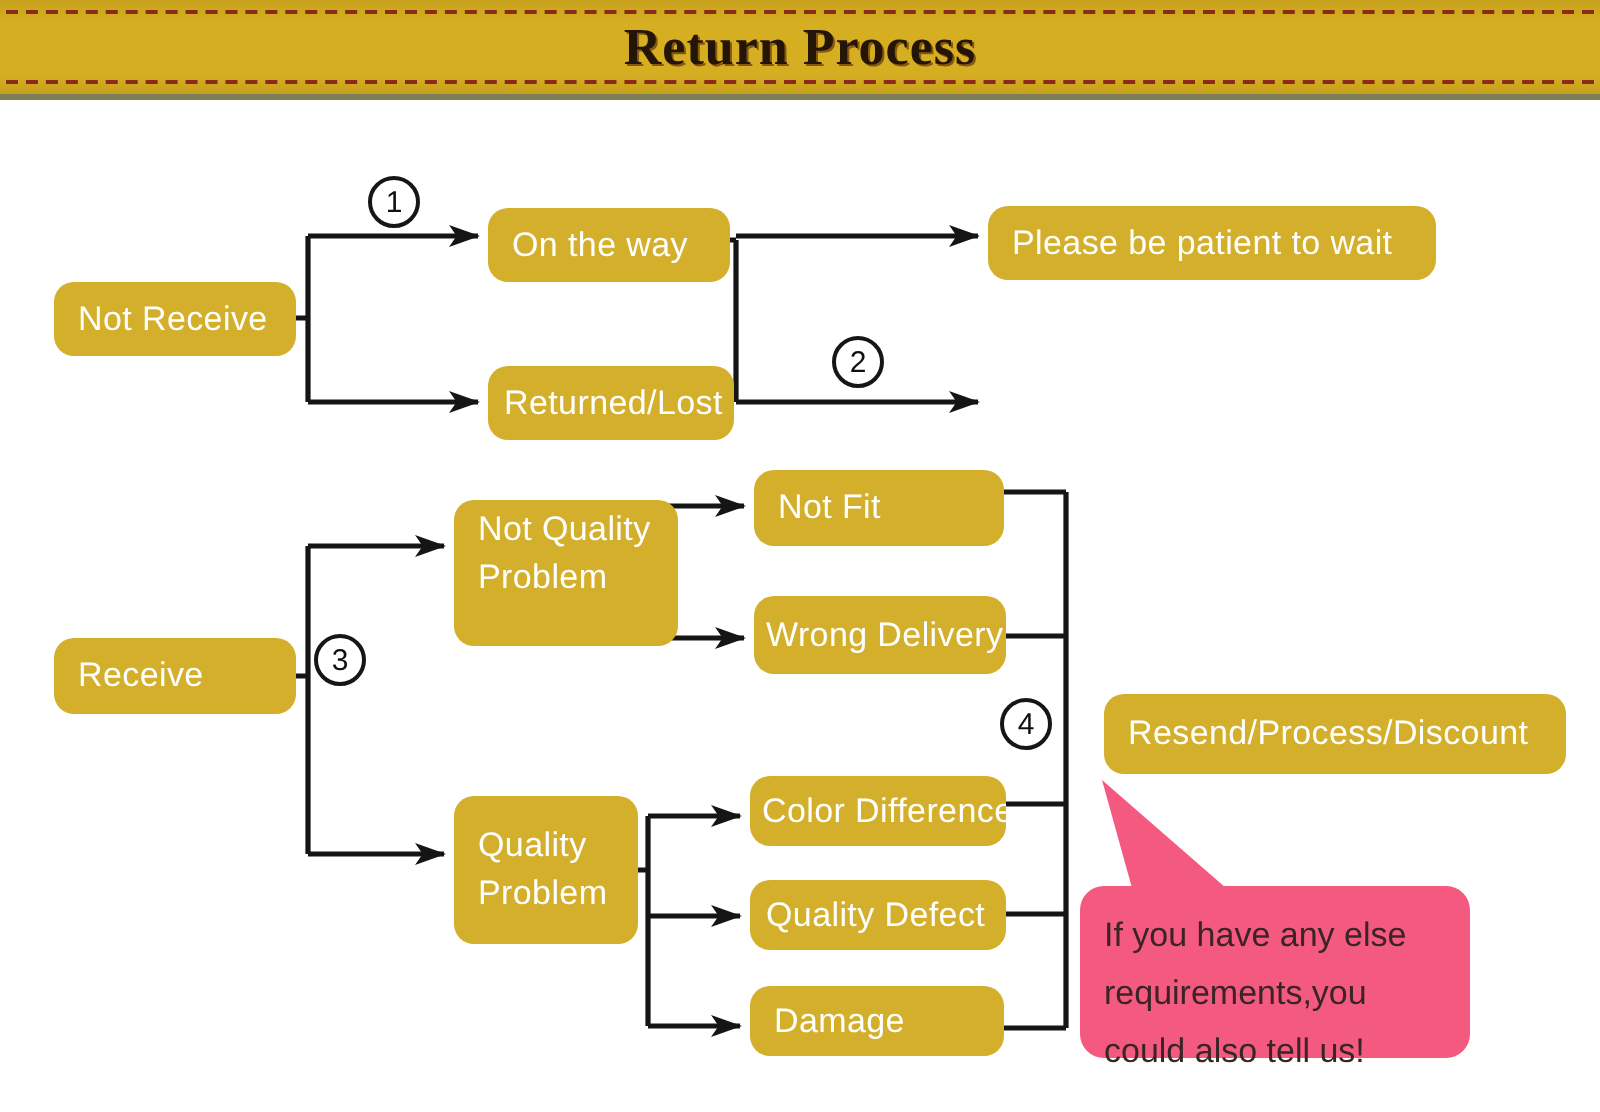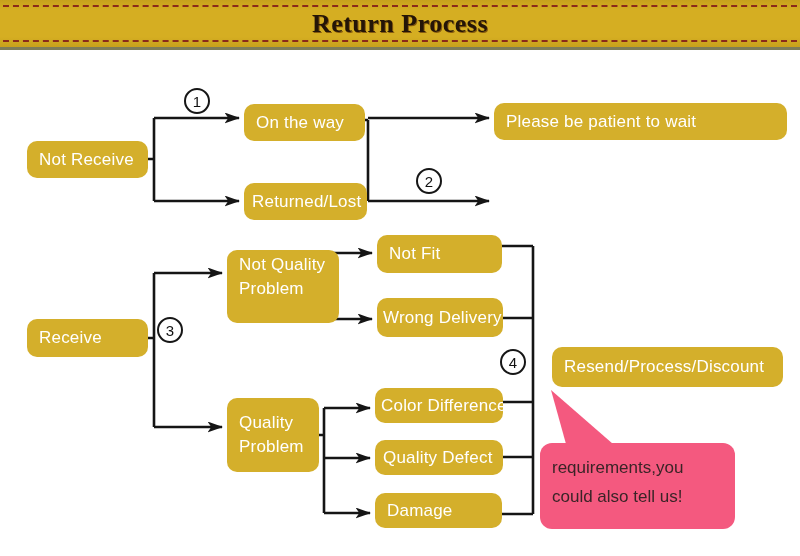--- a/index.html
+++ b/index.html
@@ -85,34 +85,35 @@
     <path class="line" marker-end="url(#arr)" d="M324,408 H370"></path>
     <path class="line" marker-end="url(#arr)" d="M324,458 H370"></path>
     <path class="line" marker-end="url(#arr)" d="M324,513 H370"></path>
 
     <polygon class="tail" points="551,390 613,444 566,444"></polygon>
   </svg>
 
   <div class="node" style="left:27px;  top:141px; width:121px; height:37px">Not Receive</div>
   <div class="node" style="left:244px; top:104px; width:121px; height:37px">On the way</div>
   <div class="node" style="left:244px; top:183px; width:123px; height:37px; padding-left:8px">Returned/Lost</div>
-  <div class="node" style="left:494px; top:103px; width:293px; height:37px; ">Please be patient to wait</div>
+  <div class="node" style="left:494px; top:103px; width:224px; height:37px; ">Please be patient to wait</div>
   <div class="node" style="left:27px;  top:319px; width:121px; height:38px">Receive</div>
   <div class="node wrap top" style="left:227px; top:250px; width:112px; height:73px">Not Quality Problem</div>
   <div class="node wrap" style="left:227px; top:398px; width:92px; height:74px">Quality Problem</div>
   <div class="node" style="left:377px; top:235px; width:125px; height:38px">Not Fit</div>
   <div class="node" style="left:377px; top:298px; width:126px; height:39px; padding-left:6px">Wrong Delivery</div>
   <div class="node" style="left:375px; top:388px; width:128px; height:35px; padding-left:6px">Color Difference</div>
   <div class="node" style="left:375px; top:440px; width:128px; height:35px; padding-left:8px">Quality Defect</div>
   <div class="node" style="left:375px; top:493px; width:127px; height:35px">Damage</div>
   <div class="node" style="left:552px; top:347px; width:231px; height:40px">Resend/Process/Discount</div>
 
   <div class="badge" style="left:184px; top:88px">1</div>
   <div class="badge" style="left:416px; top:168px">2</div>
   <div class="badge" style="left:157px; top:317px">3</div>
   <div class="badge" style="left:500px; top:349px">4</div>
 
   <div id="bubble">
+    <span>If you have any else</span>
     <span>requirements,you</span>
     <span>could also tell us!</span>
   </div>
 
 </div>
 
 </body></html>

